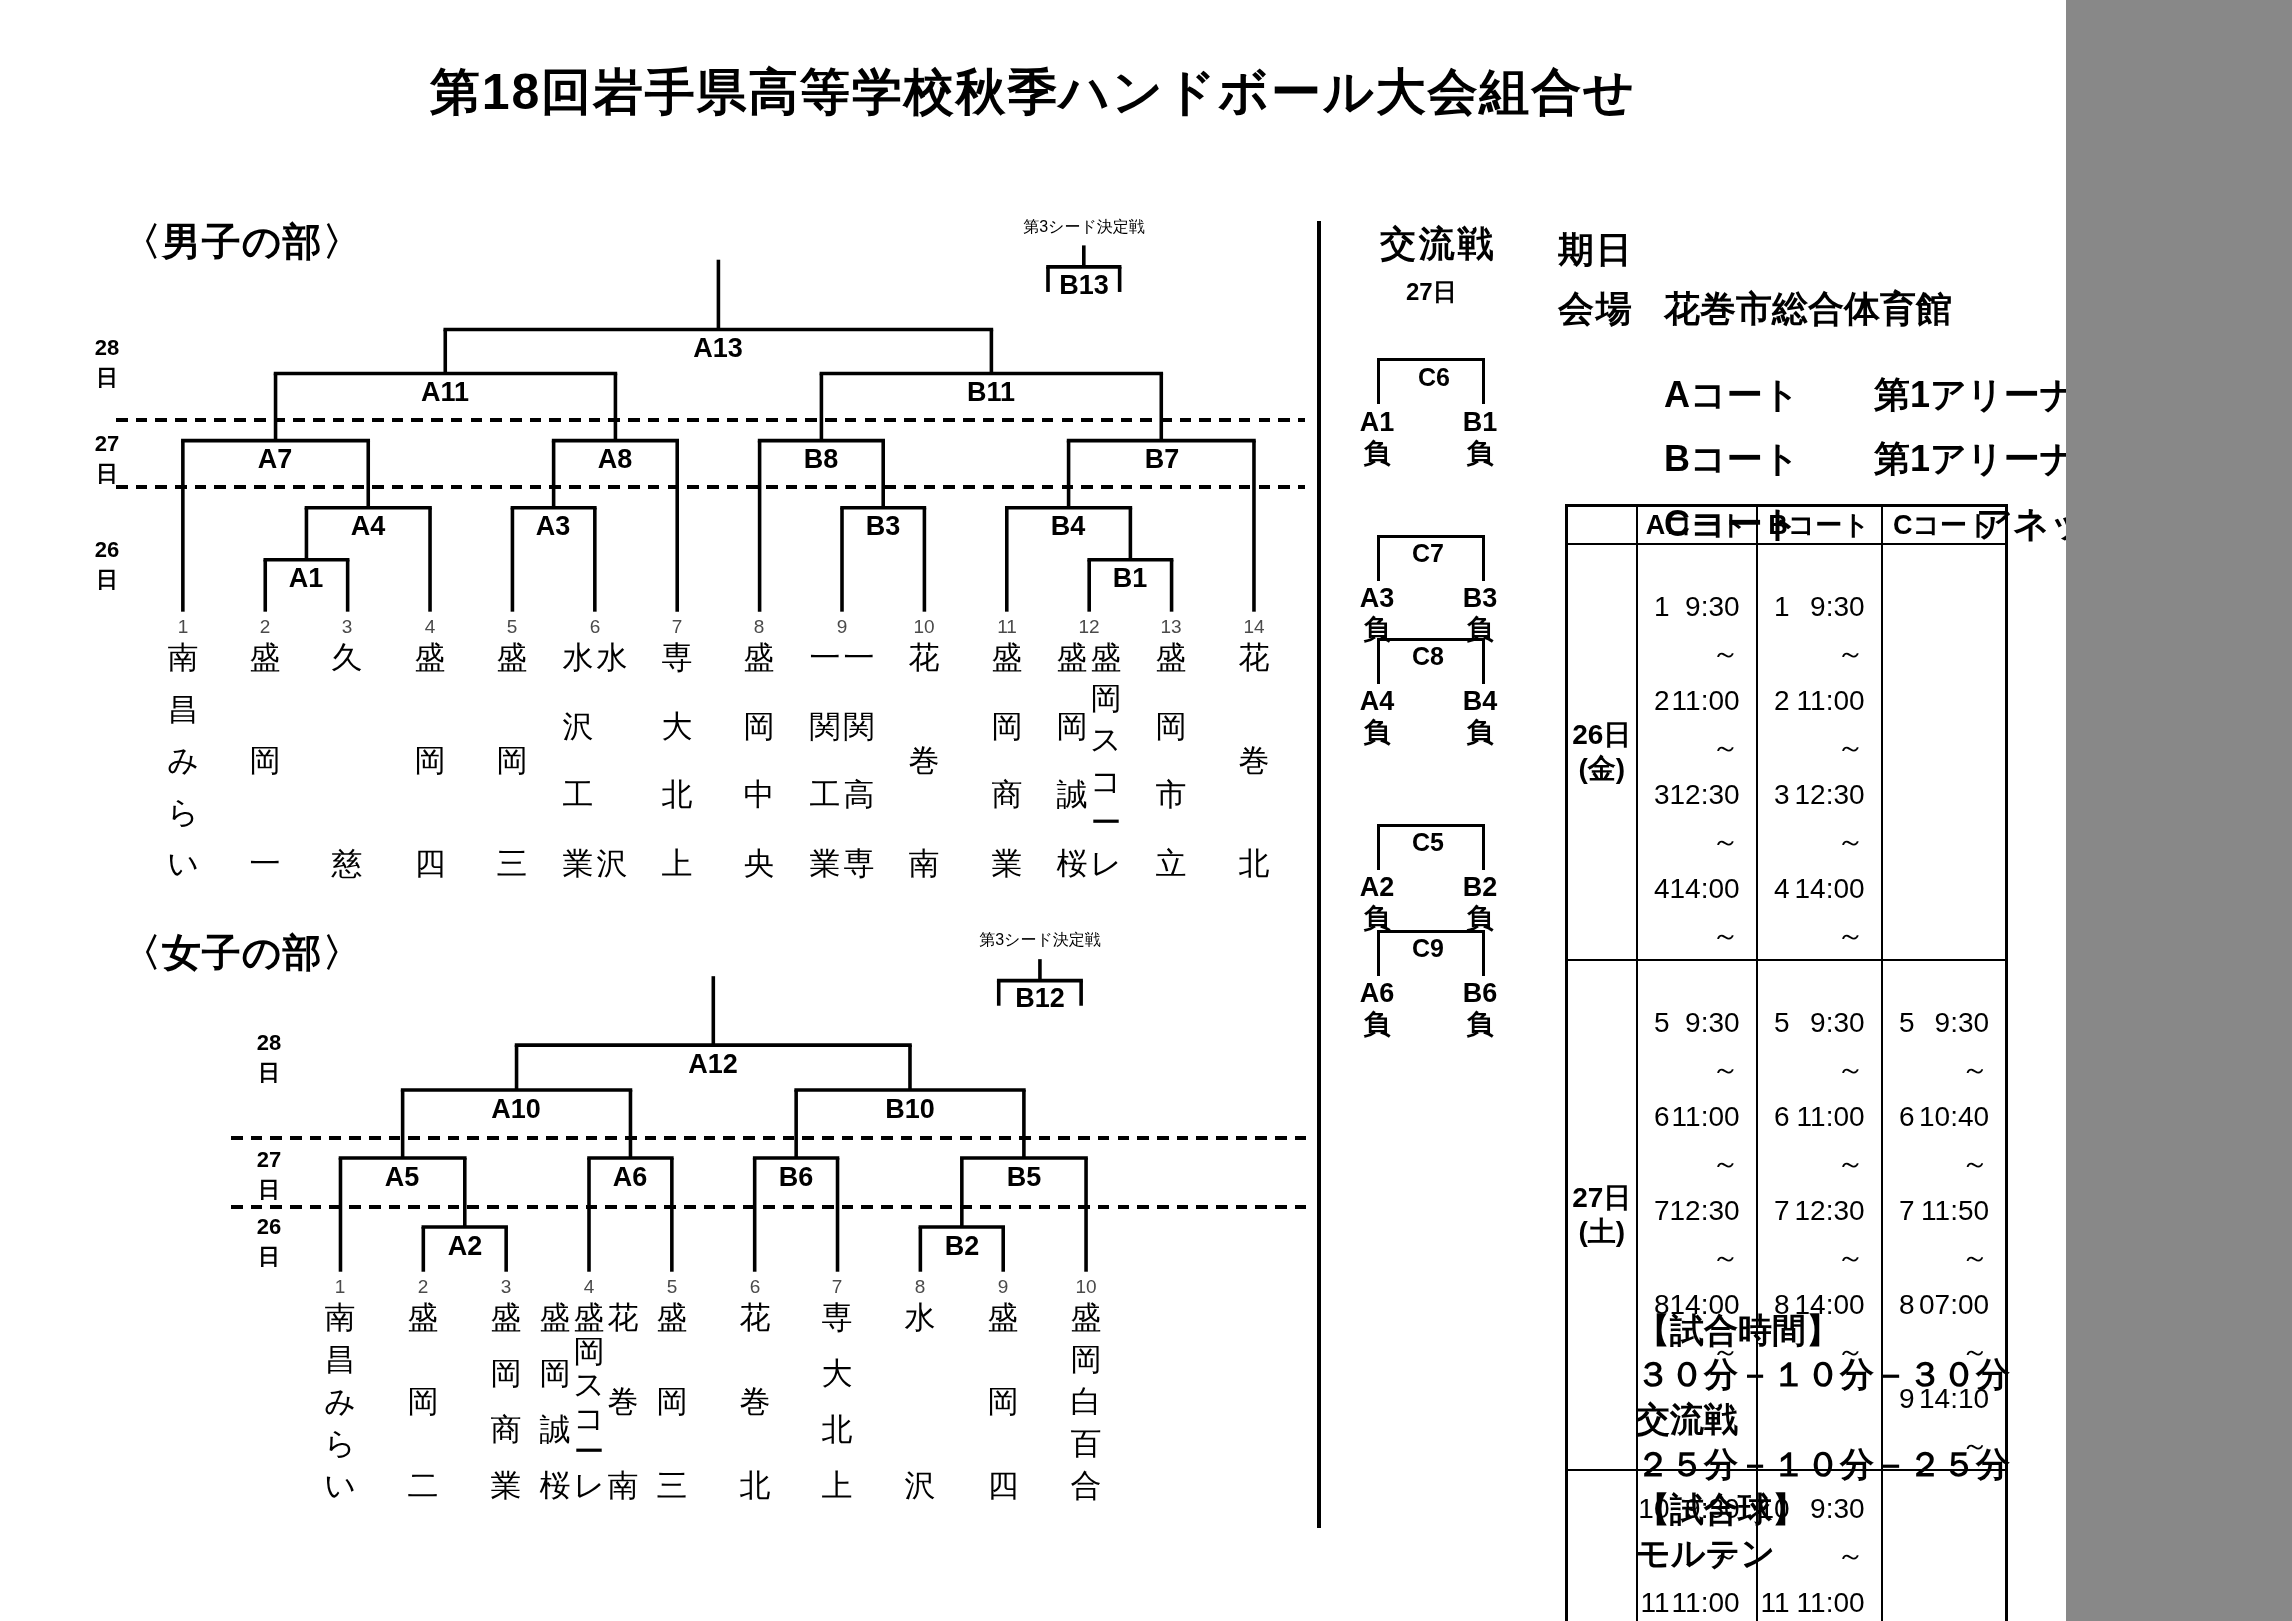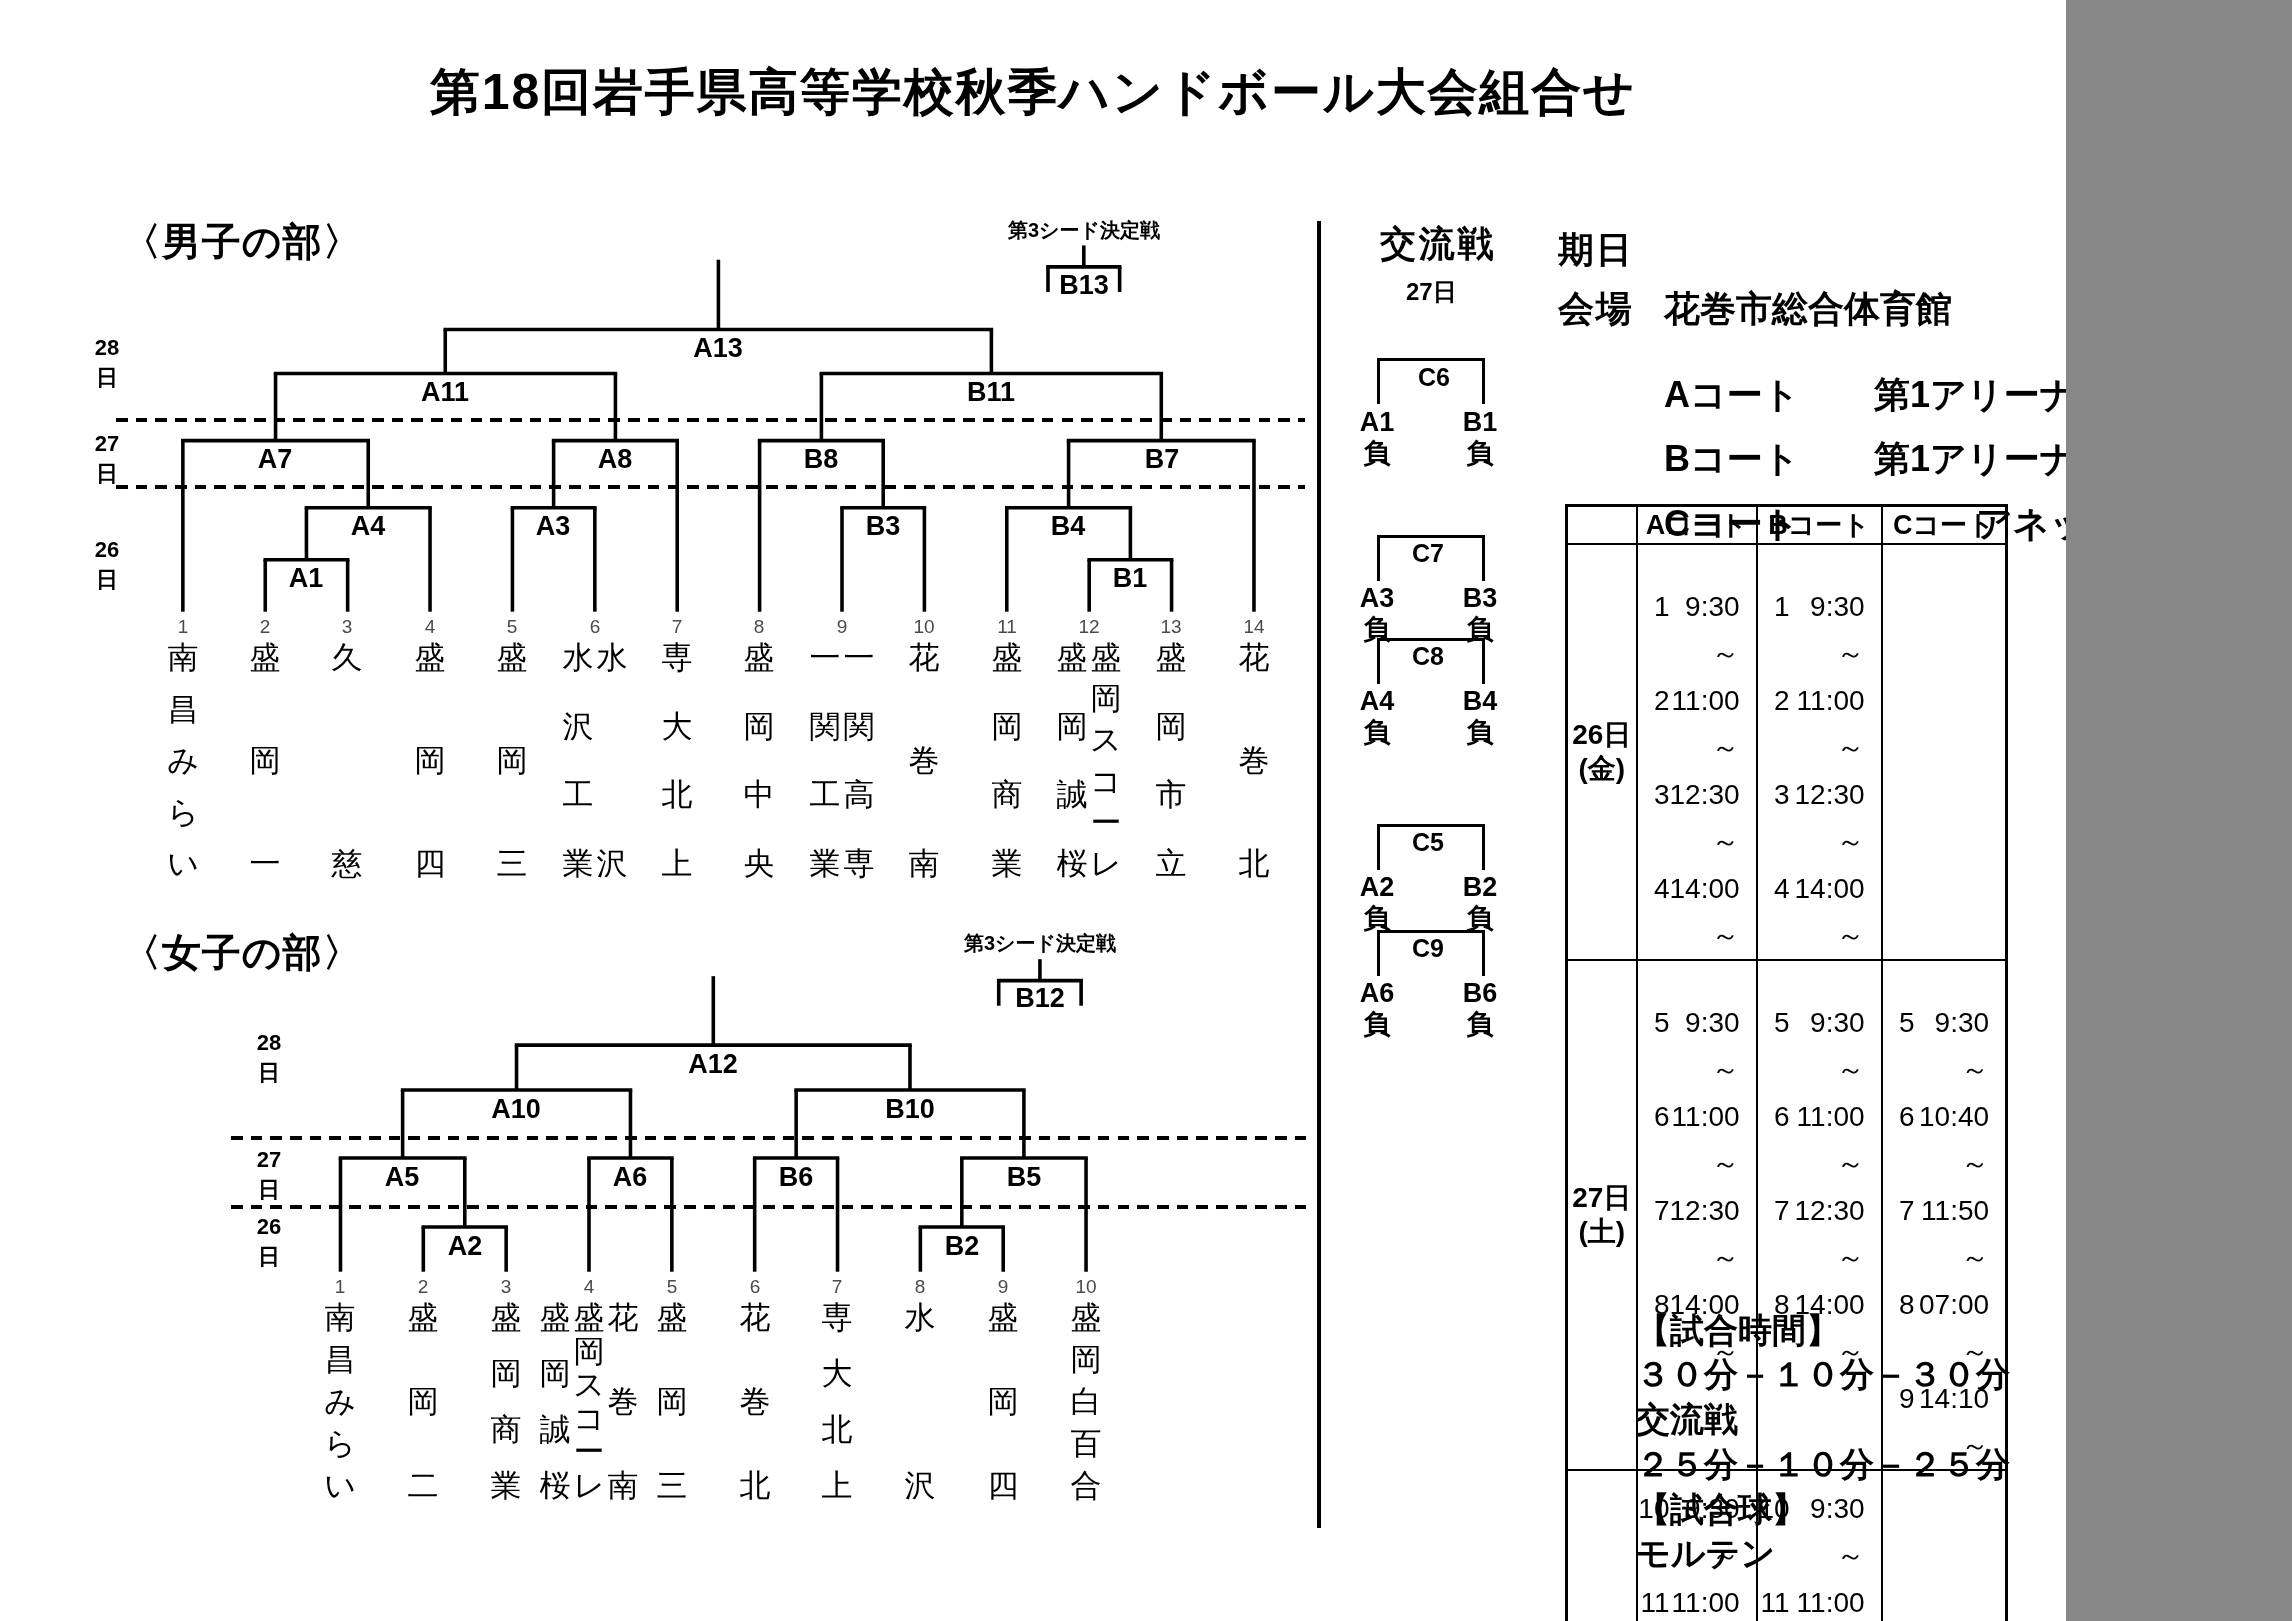--- a/index.html
+++ b/index.html
@@ -3,21 +3,21 @@
 <meta charset="utf-8">
 <style>
   html,body{margin:0;padding:0;background:#888;}
   .page{position:relative;width:2066px;height:1621px;background:#fff;overflow:hidden;
         font-family:"Liberation Sans","DejaVu Sans",sans-serif;color:#000;}
   .abs{position:absolute;}
   .page-title{left:0;right:0;top:59px;text-align:center;font-size:50px;font-weight:800;letter-spacing:1.8px;}
   .section-heading{font-size:39px;font-weight:800;letter-spacing:0.9px;}
   .men-heading{left:122px;top:215px;}
   .women-heading{left:122px;top:926px;}
-  .third-seed-title{font-size:20px;font-weight:700;transform:translateX(-50%);white-space:nowrap;}
+  .third-seed-title{font-size:16px;font-weight:400;transform:translateX(-50%);white-space:nowrap;}
   .match-label{font-size:27px;font-weight:600;transform:translateX(-50%);white-space:nowrap;}
   .day-label{width:54px;text-align:center;font-size:22px;font-weight:600;line-height:30px;transform:translateX(-50%);}
   .dashed{height:3.6px;background:repeating-linear-gradient(90deg,#000 0 11.6px,transparent 11.6px 19.7px);}
   .divider{width:3.6px;background:#000;}
   .team{transform:translateX(-50%);display:flex;flex-direction:column;align-items:center;}
   .seed-no{font-size:19px;color:#4a4a4a;height:27px;line-height:23px;}
   .cols{display:flex;flex-direction:row;gap:0.9px;}
   .vcol{display:flex;flex-direction:column;justify-content:space-between;width:33px;align-items:center;}
   .vcol span{font-size:31px;line-height:1;font-weight:500;}
   .men .cols{height:237px;}

